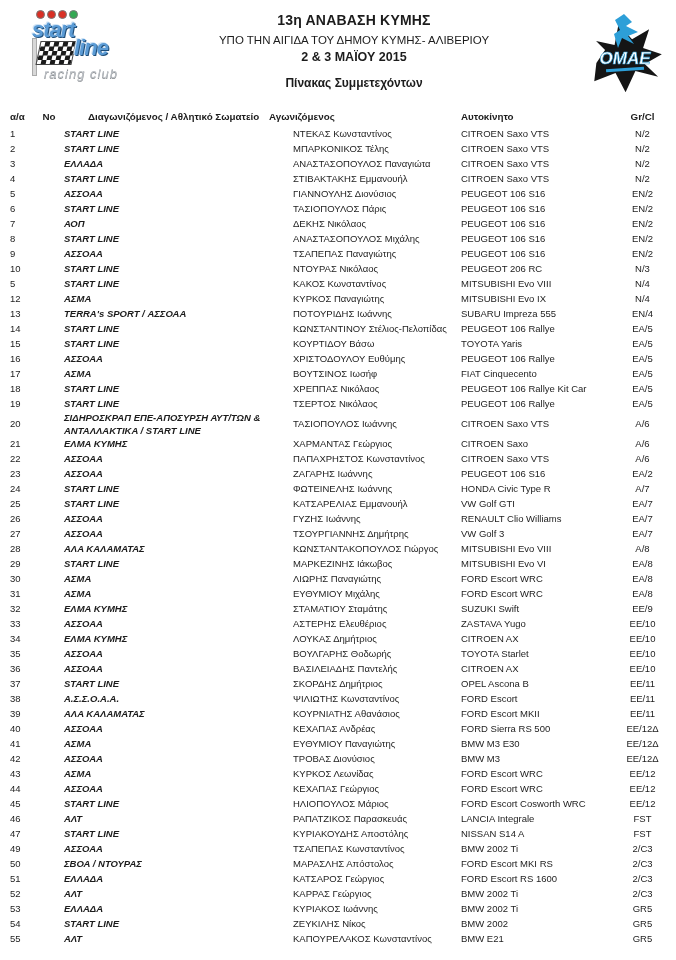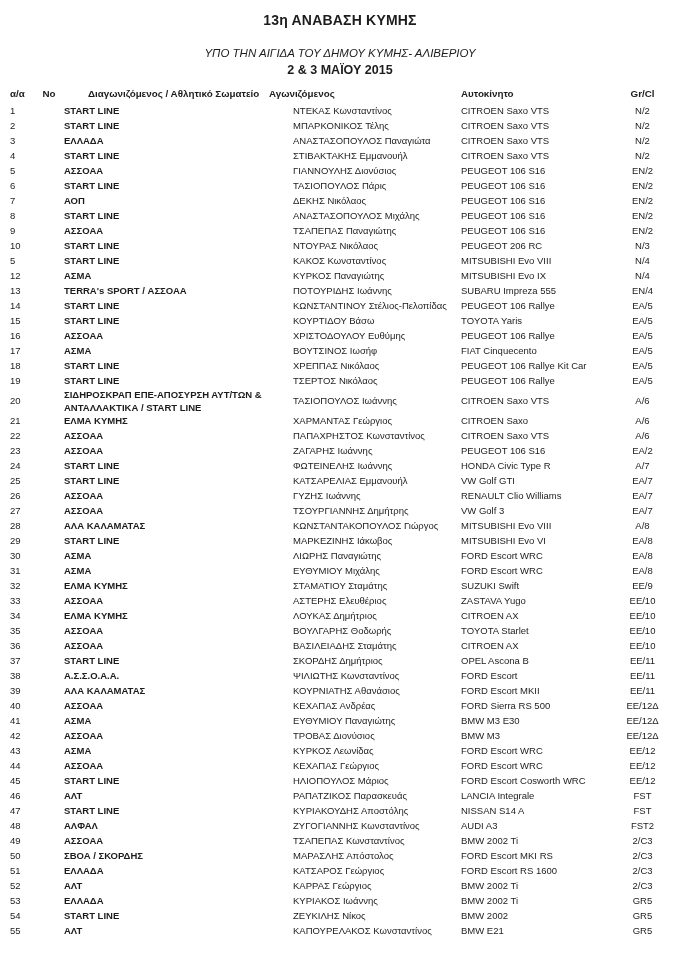--- a/index.html
+++ b/index.html
@@ -5,21 +5,21 @@
   html,body{margin:0;padding:0;background:#ffffff;}
   body{
     width:676px;height:960px;
     font-family:"Liberation Sans","DejaVu Sans",sans-serif;
     color:#1c1c1c;position:relative;overflow:hidden;
   }
   
   .page-header{display:flex;align-items:flex-start;padding:8px 8px 0 12px;}
   .head-center{flex:1;text-align:center;padding-top:4px;}
   .title{font-size:14px;font-weight:bold;letter-spacing:.2px;}
-  .subtitle{font-size:11.5px;font-style:italic;margin-top:19px;}
+  .subtitle{font-size:11.5px;margin-top:6px;}
   .date{font-size:12.5px;font-weight:bold;margin-top:4px;}
   .list-title{font-size:12px;font-weight:bold;margin-top:12px;}
 
   
   .logo-start{width:118px;height:82px;position:relative;flex:none;}
   .lights{position:absolute;left:24px;top:2px;display:flex;gap:2px;}
   .lights span{width:7px;height:7px;border-radius:50%;display:inline-block;border:1px solid #777;}
   .lights .r{background:#d93025;}
   .lights .g{background:#34a853;}
   .sl-start{
@@ -54,39 +54,61 @@
   .table{padding:0 10px;margin-top:10px;}
   .tr{
     display:grid;
     grid-template-columns:24px 30px 205px 192px 158px 47px;
     align-items:center;
     min-height:15px;
   }
   .td{font-size:9.5px;line-height:12.5px;}
   .aa{}
   .no{text-align:center;}
-  .club{font-weight:bold;padding-right:6px;}
+  .club{font-weight:bold;font-style:italic;padding-right:6px;}
   .driver{padding-right:0;margin-left:24px;}
   .car{padding-right:4px;}
   .grcl{text-align:center;}
   .thead .td{font-weight:bold;font-style:normal;font-size:9.8px;}
   .thead{margin-bottom:2px;}
 </style>
 </head>
 <body>
 
 <div class="page-header">
 
+  <div class="logo-start">
+    <div class="lights">
+      <span class="r"></span>
+        <span class="r"></span>
+        <span class="r"></span>
+        <span class="g"></span>
+    </div>
+    <div class="sl-start">start</div>
+    <div class="flagpole"></div>
+    <div class="flag"></div>
+    <div class="sl-line">line</div>
+    <div class="sl-club">racing club</div>
+  </div>
 
   <div class="head-center">
     <div class="title">13η ΑΝΑΒΑΣΗ ΚΥΜΗΣ</div>
     <div class="subtitle">ΥΠΟ ΤΗΝ ΑΙΓΙΔΑ ΤΟΥ ΔΗΜΟΥ ΚΥΜΗΣ- ΑΛΙΒΕΡΙΟΥ</div>
     <div class="date">2 &amp; 3 ΜΑΪΟΥ 2015</div>
-  </div>
-
+    <div class="list-title">Πίνακας Συμμετεχόντων</div>
+  </div>
+
+  <div class="logo-omae">
+    <svg width="86" height="92" viewBox="0 0 86 92">
+      <path d="M14,52 L24,40 L16,30 L34,36 L40,16 L52,32 L70,24 L62,42 L80,50 L62,58 L74,72 L52,64 L40,84 L32,64 L10,70 Z" fill="#151515" transform="rotate(-6 43 50)"></path>
+      <path d="M42,6 L50,14 L44,18 L56,24 L46,28 L52,36 L40,30 L36,40 L32,26 L38,22 L33,12 Z" fill="#2d9fd8"></path>
+      <text x="43" y="56" font-size="17" font-weight="bold" font-style="italic" fill="#ffffff" stroke="#2d9fd8" stroke-width="0.6" text-anchor="middle">OMAE</text>
+      <rect x="24" y="60" width="38" height="3" fill="#2d9fd8" transform="rotate(-4 43 61)"></rect>
+    </svg>
+  </div>
 
 </div>
 
 <div class="table">
   <div class="tr thead">
     <div class="td aa">α/α</div>
     <div class="td no">Νο</div>
     <div class="td" style="font-weight:bold;margin-left:24px;">Διαγωνιζόμενος / Αθλητικό Σωματείο</div>
     <div class="td" style="font-weight:bold;">Αγωνιζόμενος</div>
     <div class="td" style="font-weight:bold;">Αυτοκίνητο</div>
@@ -405,21 +427,21 @@
     <div class="td club">ΑΣΣΟΑΑ</div>
     <div class="td driver">ΒΟΥΛΓΑΡΗΣ Θοδωρής</div>
     <div class="td car">TOYOTA Starlet</div>
     <div class="td grcl">EE/10</div>
   </div>
 
   <div class="tr">
     <div class="td aa">36</div>
     <div class="td no"></div>
     <div class="td club">ΑΣΣΟΑΑ</div>
-    <div class="td driver">ΒΑΣΙΛΕΙΑΔΗΣ Σταμάτης</div>
+    <div class="td driver">ΒΑΣΙΛΕΙΑΔΗΣ Παντελής</div>
     <div class="td car">CITROEN AX</div>
     <div class="td grcl">EE/10</div>
   </div>
 
   <div class="tr">
     <div class="td aa">37</div>
     <div class="td no"></div>
     <div class="td club">START LINE</div>
     <div class="td driver">ΣΚΟΡΔΗΣ Δημήτριος</div>
     <div class="td car">OPEL Ascona B</div>
@@ -509,42 +531,34 @@
 
   <div class="tr">
     <div class="td aa">47</div>
     <div class="td no"></div>
     <div class="td club">START LINE</div>
     <div class="td driver">ΚΥΡΙΑΚΟΥΔΗΣ Αποστόλης</div>
     <div class="td car">NISSAN S14 A</div>
     <div class="td grcl">FST</div>
   </div>
 
-  <div class="tr">
-    <div class="td aa">48</div>
-    <div class="td no"></div>
-    <div class="td club">ΑΛΦΑΛ</div>
-    <div class="td driver">ΖΥΓΟΓΙΑΝΝΗΣ Κωνσταντίνος</div>
-    <div class="td car">AUDI A3</div>
-    <div class="td grcl">FST2</div>
-  </div>
 
   <div class="tr">
     <div class="td aa">49</div>
     <div class="td no"></div>
     <div class="td club">ΑΣΣΟΑΑ</div>
     <div class="td driver">ΤΣΑΠΕΠΑΣ Κωνσταντίνος</div>
     <div class="td car">BMW 2002 Ti</div>
     <div class="td grcl">2/C3</div>
   </div>
 
   <div class="tr">
     <div class="td aa">50</div>
     <div class="td no"></div>
-    <div class="td club">ΣΒΟΑ / ΣΚΟΡΔΗΣ</div>
+    <div class="td club">ΣΒΟΑ / ΝΤΟΥΡΑΣ</div>
     <div class="td driver">ΜΑΡΑΣΛΗΣ Απόστολος</div>
     <div class="td car">FORD Escort MKI RS</div>
     <div class="td grcl">2/C3</div>
   </div>
 
   <div class="tr">
     <div class="td aa">51</div>
     <div class="td no"></div>
     <div class="td club">ΕΛΛΑΔΑ</div>
     <div class="td driver">ΚΑΤΣΑΡΟΣ Γεώργιος</div>

